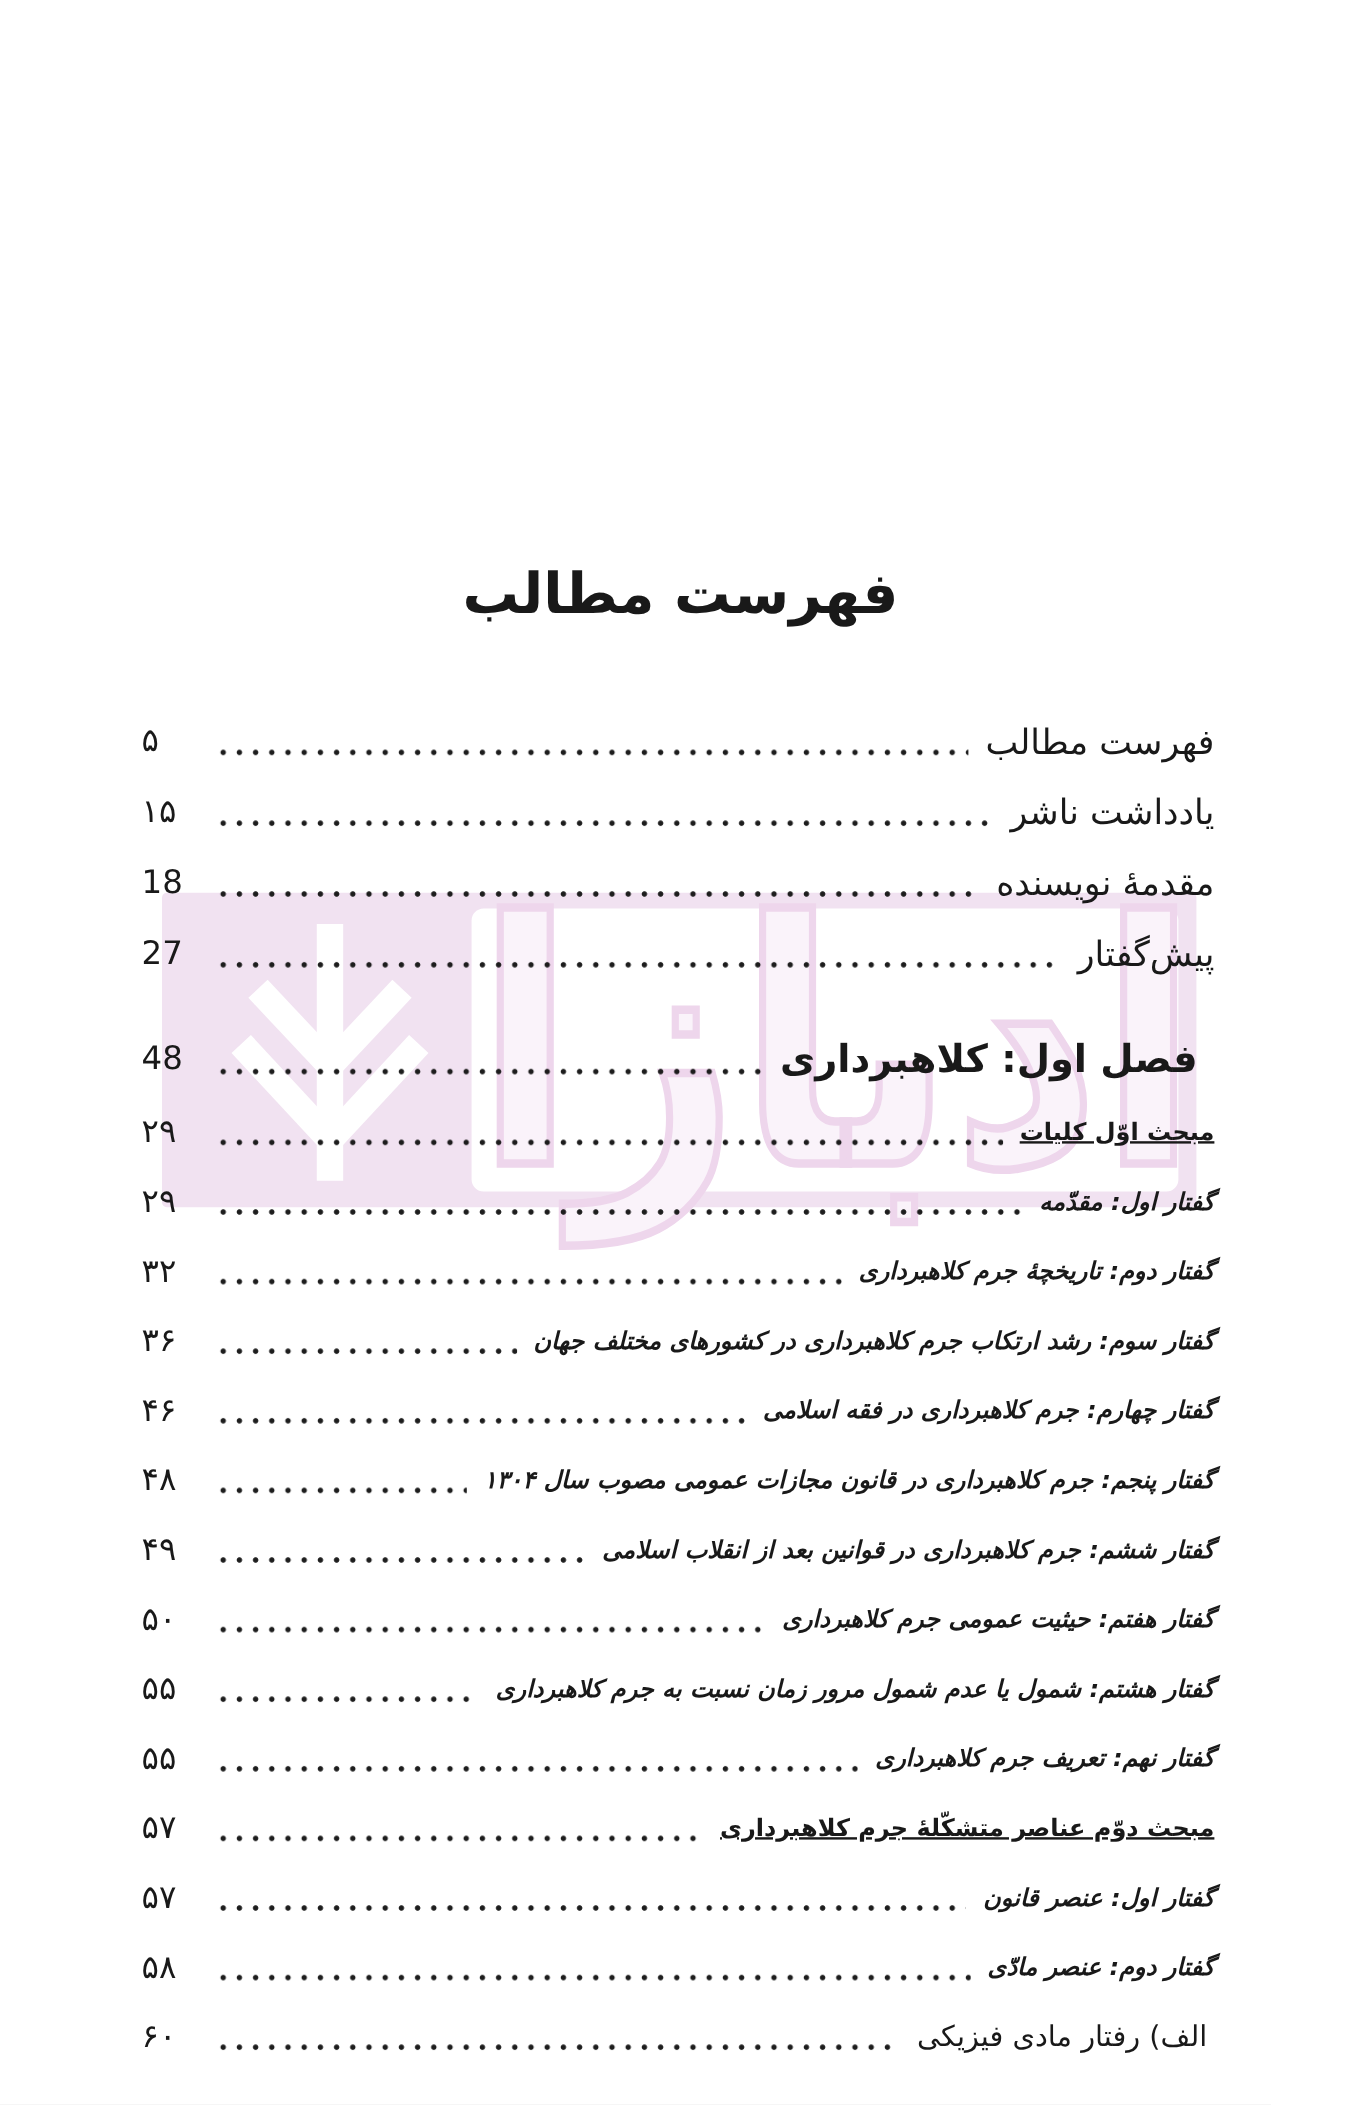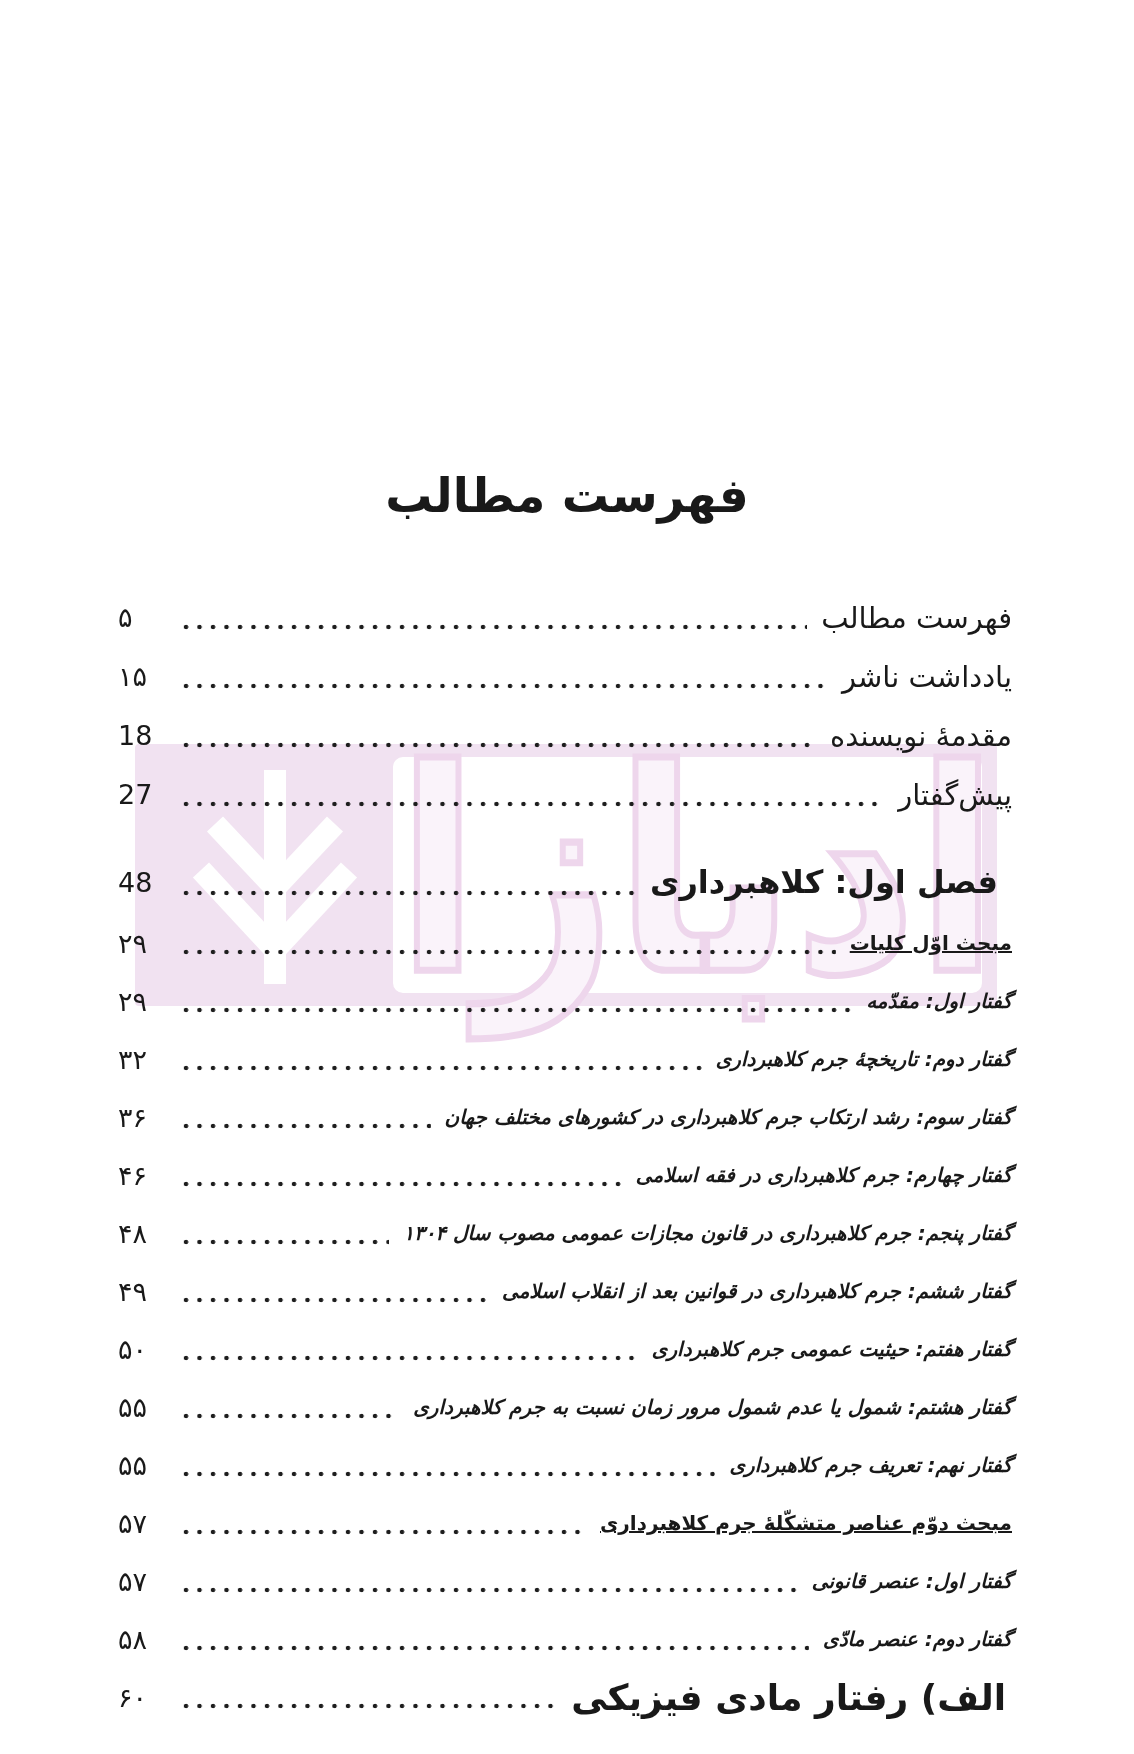--- a/index.html
+++ b/index.html
@@ -56,21 +56,21 @@
     background-size:13.5px 8px;background-repeat:repeat-x;
   }
   .row .pnum{flex:0 0 auto;font-size:27px;min-width:44px;text-align:left;white-space:nowrap;}
 
   .lvl-front .label{font-size:29px;font-weight:400;}
   .lvl-chapter{height:64px;margin-top:26px;}
   .lvl-chapter .label{font-size:32px;font-weight:bold;margin-right:14px;}
   .lvl-chapter .leader{transform:translateY(11px);}
   .lvl-section .label{font-size:20px;font-weight:bold;text-decoration:underline;}
   .lvl-speech .label{font-size:20px;font-weight:bold;font-style:italic;}
-  .lvl-item .label{font-size:36px;font-weight:700;padding-right:6px;}
+  .lvl-item .label{font-size:24px;font-weight:400;padding-right:6px;}
   .lvl-section,.lvl-speech,.lvl-item{height:58px;}
 </style>
 </head>
 <body>
 
 <div class="page">
 
   <div class="wm">
     <div class="wm-inner"></div>
     <svg class="wm-logo" width="200" height="226" viewBox="0 0 200 226">
@@ -162,21 +162,21 @@
         <span class="label">گفتار نهم: تعریف جرم کلاهبرداری</span>
         <span class="leader"></span>
         <span class="pnum">۵۵</span>
       </div>
       <div class="row lvl-section">
         <span class="label">مبحث دوّم عناصر متشکّلهٔ جرم کلاهبرداری</span>
         <span class="leader"></span>
         <span class="pnum">۵۷</span>
       </div>
       <div class="row lvl-speech">
-        <span class="label">گفتار اول: عنصر قانونی</span>
+        <span class="label">گفتار اول: عنصر قانون</span>
         <span class="leader"></span>
         <span class="pnum">۵۷</span>
       </div>
       <div class="row lvl-speech">
         <span class="label">گفتار دوم: عنصر مادّی</span>
         <span class="leader"></span>
         <span class="pnum">۵۸</span>
       </div>
       <div class="row lvl-item">
         <span class="label">الف) رفتار مادی فیزیکی</span>

